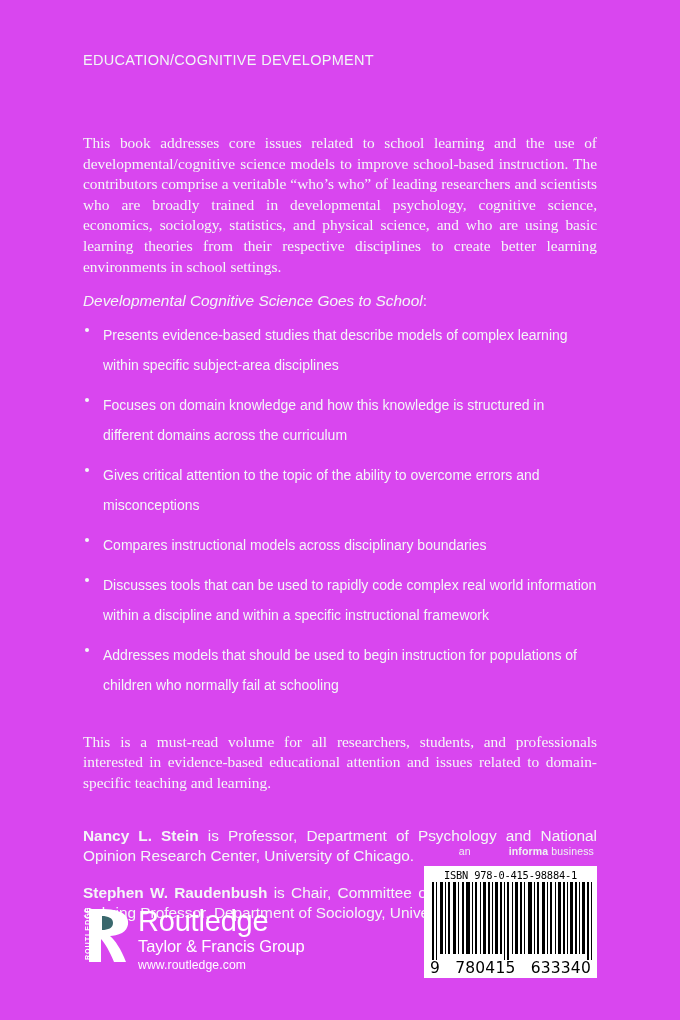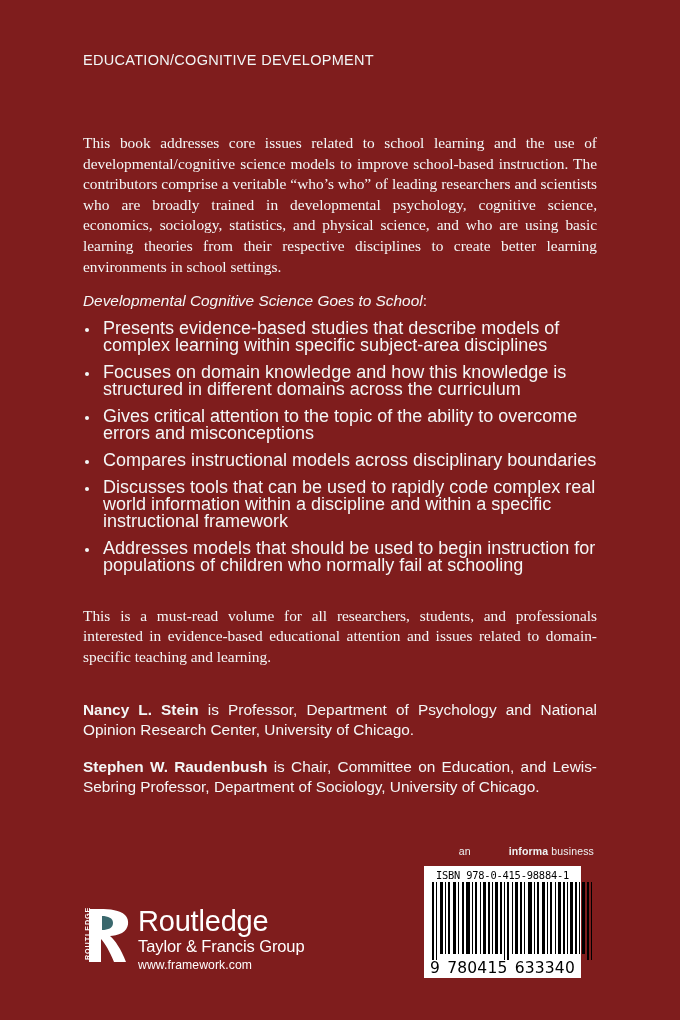--- a/index.html
+++ b/index.html
@@ -12,21 +12,21 @@
     background: #3a686d;
     font-family: "Liberation Sans", sans-serif;
     color: #ffffff;
     overflow: hidden;
     position: relative;
   }
 
   .page {
     position: absolute;
     inset: 0;
-    background: #7f1d1d;
+    background: #d946ef;
   }
 
   
   .category {
     position: absolute;
     left: 83px;
     top: 52px;
     font-size: 14.5px;
     letter-spacing: 0.3px;
     color: #f2f6f6;
@@ -64,22 +64,22 @@
 
   ul.bullets {
     list-style: none;
     margin: 0 0 14px 0;
     padding: 0;
   }
   ul.bullets li {
     position: relative;
     padding-left: 20px;
     margin-bottom: 10px;
-    font-size: 18px;
-    line-height: 17px;
+    font-size: 14px;
+    line-height: 30px;
     color: #f4f7f7;
   }
   ul.bullets li:last-child {
     margin-bottom: 12px;
   }
   ul.bullets li .dot {
     position: absolute;
     left: 2px;
     top: 8px;
     width: 4px;
@@ -110,21 +110,21 @@
     letter-spacing: 0.15px;
     white-space: nowrap;
   }
   .informa b { font-weight: 700; padding-left: 35px; }
 
   
   .barcode-box {
     position: absolute;
     left: 424px;
     top: 866px;
-    width: 157px;
+    width: 173px;
     height: 112px;
     background: #ffffff;
     box-sizing: border-box;
     padding: 3px 5px 10px 5px;
   }
   .isbn-line {
     font-family: "DejaVu Sans Mono", "Liberation Mono", monospace;
     font-size: 10.4px;
     color: #000;
     text-align: center;
@@ -328,17 +328,17 @@
       <svg width="52" height="58" viewBox="0 0 52 58" xmlns="http://www.w3.org/2000/svg">
         <path d="M20 2 C30 2 40 3 45 8 C50 13 49 22 42 26 C38 28 33 29 30 29 C35 33 41 42 46 55
                  L34 55 C30 45 25 36 21 32 L21 55 L9 55 L9 2 Z" fill="#ffffff"></path>
         <path d="M22 9 C28 9 33 11 33 16 C33 21 28 23 22 23 Z" fill="#3a686d"></path>
       </svg>
     </div>
     <div class="logo-vert">ROUTLEDGE</div>
     <div class="logo-text">
       <div class="logo-name">Routledge</div>
       <div class="logo-sub">Taylor &amp; Francis Group</div>
-      <div class="logo-url">www.framework.com</div>
+      <div class="logo-url">www.routledge.com</div>
     </div>
   </div>
 
 </div>
 
 </body></html>

